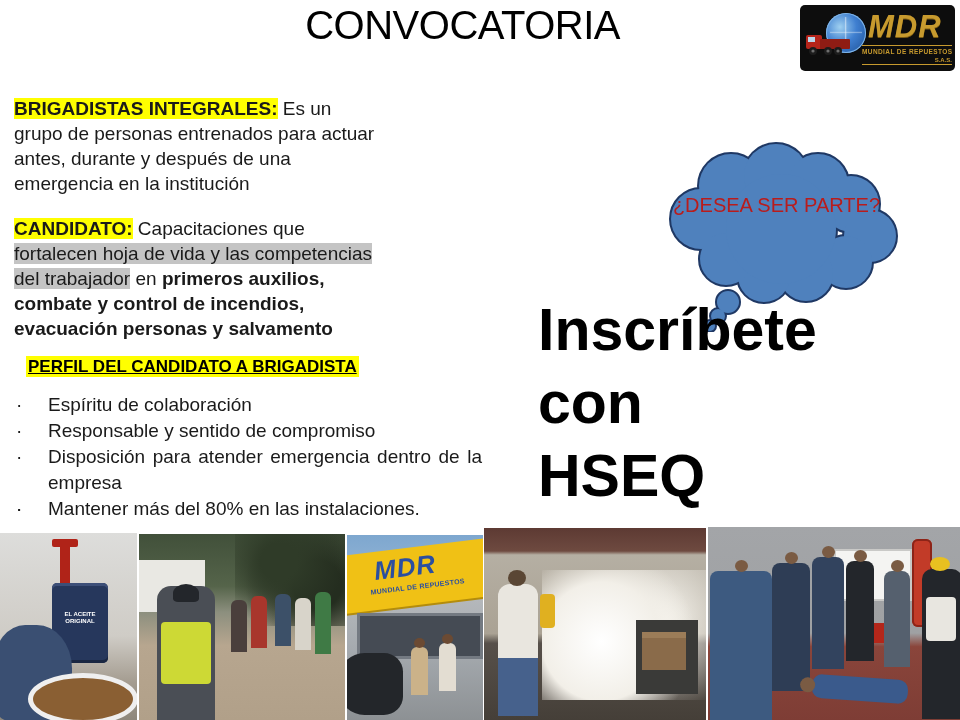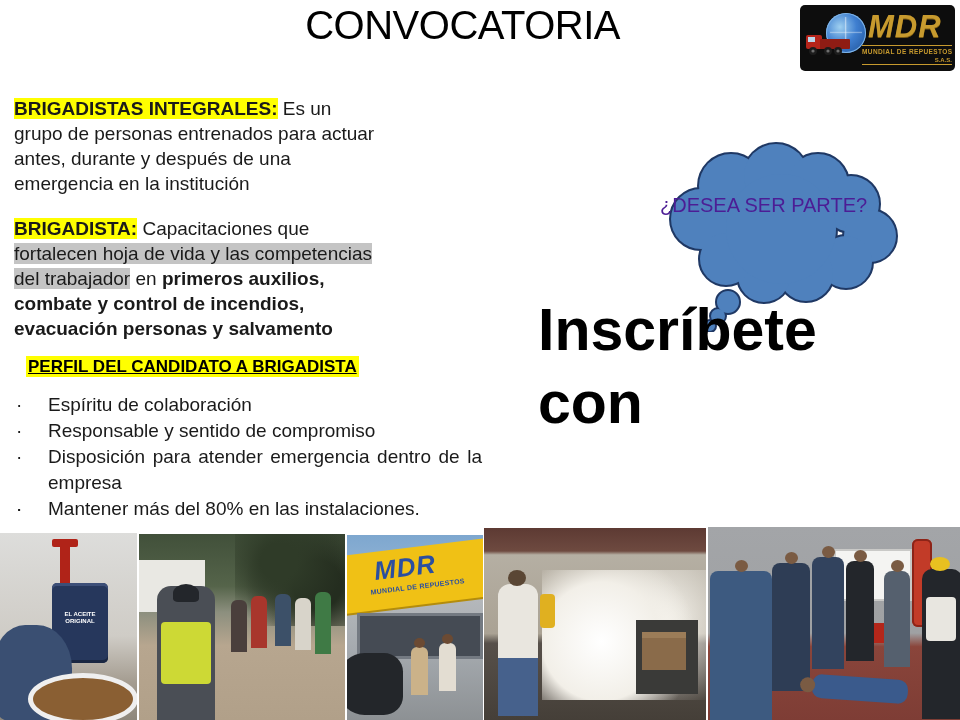--- a/index.html
+++ b/index.html
@@ -57,22 +57,22 @@
   .perfil span{background:#ffff00;padding:1px 2px;}
   .bullets{position:absolute;left:14px;top:392px;width:468px;margin:0;padding:0;list-style:none;}
   .bullets li{
     position:relative;padding-left:34px;font-size:19px;line-height:26px;color:#1a1a1a;
   }
   .bullets li .mark{position:absolute;left:2px;top:0;font-size:19px;}
   .bullets li.just{text-align:justify;}
   
   .cloud-svg{position:absolute;left:646px;top:140px;}
   .bubble-text{
-    position:absolute;left:660px;top:192px;width:220px;text-align:left;
-    color:#4c1d95;font-size:20px;line-height:27px;
+    position:absolute;left:660px;top:192px;width:220px;text-align:right;
+    color:#b91c1c;font-size:20px;line-height:27px;
   }
   
   .cta{
     position:absolute;left:538px;top:294px;width:390px;
     font-weight:700;font-size:59px;line-height:73px;color:#000;
   }
   
   .photo{position:absolute;overflow:hidden;background:#888;}
   .ph1{left:0px;top:533px;width:137px;height:187px;
     background:linear-gradient(180deg,#dddddb 0%,#cfccc6 55%,#a49c90 80%,#8e887c 100%);}
@@ -148,21 +148,21 @@
   <div class="mdr">MDR</div>
   <div class="name">MUNDIAL DE REPUESTOS</div>
   <div class="sas">S.A.S.</div>
 </div>
 
 <div class="para p1">
   <span class="hl-y">BRIGADISTAS INTEGRALES:</span><span> Es un grupo de personas entrenados para actuar antes, durante y después de una emergencia en la institución</span>
 </div>
 
 <div class="para p2">
-  <span class="hl-y">BRIGADISTA:</span><span> Capacitaciones que </span><span class="hl-g">fortalecen hoja de vida y las competencias del trabajador</span><span> en </span><span class="b">primeros auxilios</span><span class="b">, </span><span class="b">combate y control de incendios</span><span class="b">, </span><span class="b">evacuación personas y salvamento</span>
+  <span class="hl-y">CANDIDATO:</span><span> Capacitaciones que </span><span class="hl-g">fortalecen hoja de vida y las competencias del trabajador</span><span> en </span><span class="b">primeros auxilios</span><span class="b">, </span><span class="b">combate y control de incendios</span><span class="b">, </span><span class="b">evacuación personas y salvamento</span>
 </div>
 
 <div class="perfil">
   <span>PERFIL DEL CANDIDATO A BRIGADISTA</span>
 </div>
 
 <ul class="bullets">
   <li><span class="mark">·</span><span>Espíritu de colaboración</span></li>
   <li><span class="mark">·</span><span>Responsable y sentido de compromiso</span></li>
   <li class="just"><span class="mark">·</span><span>Disposición para atender emergencia dentro de la empresa</span></li>
@@ -201,20 +201,21 @@
       <circle cx="135" cy="89" r="55"></circle>
     <circle cx="82" cy="162" r="11"></circle>
       <circle cx="72" cy="176" r="7"></circle>
       <circle cx="64" cy="186" r="5"></circle>
   </g>
 </svg>
 <div class="bubble-text">¿DESEA SER PARTE?</div>
 
 <div class="cta">
   <div>Inscríbete con</div>
+  <div>HSEQ</div>
 </div>
 
 <div>
   <div class="photo ph1">
     <div class="shape pump"></div>
     <div class="shape barrel">
       <div class="lbl">EL ACEITE ORIGINAL</div>
     </div>
     <div class="shape worker1"></div>
     <div class="shape tray"></div>

